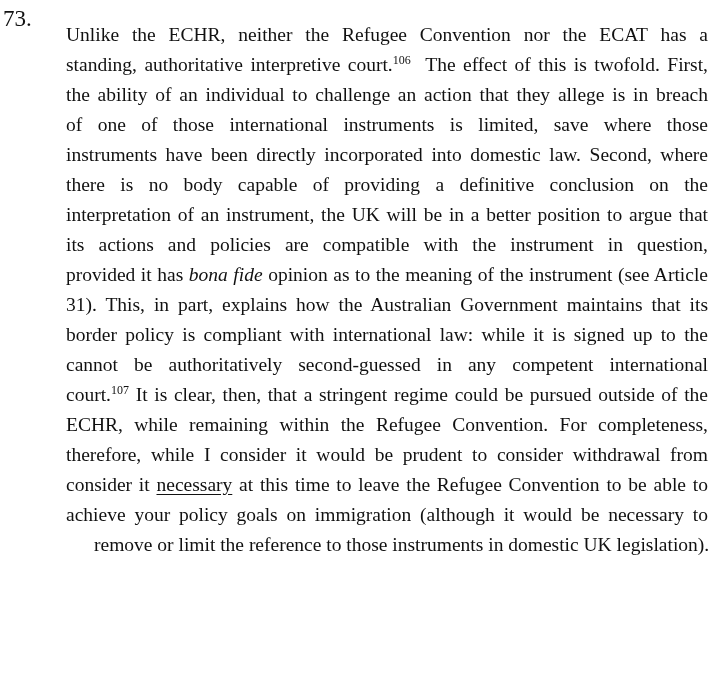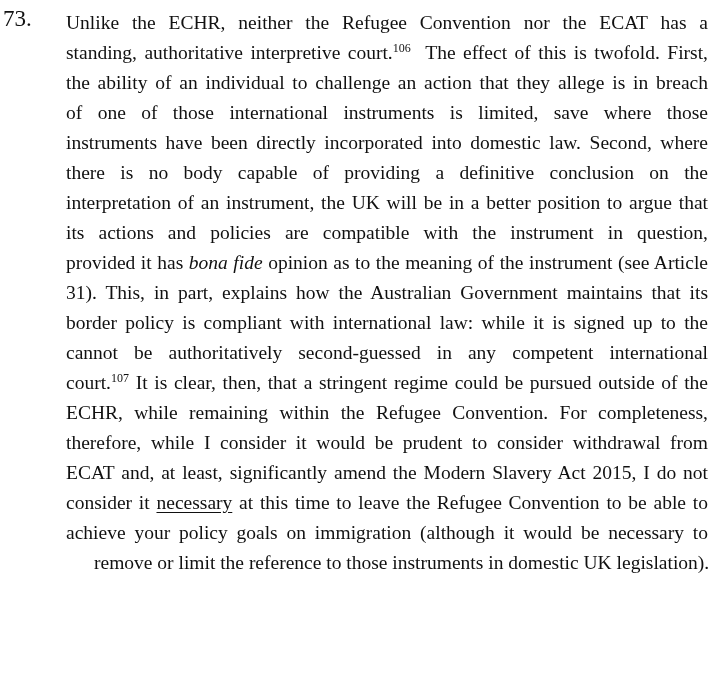--- a/index.html
+++ b/index.html
@@ -1,19 +1,19 @@
 <!DOCTYPE html>
 <html><head>
 <meta charset="utf-8">
 <style>
   html, body { margin:0; padding:0; background:#ffffff; }
   body { width:719px; height:697px; overflow:hidden; position:relative;
          font-family:"Liberation Serif","DejaVu Serif",serif; color:#111; }
   .para-num { position:absolute; left:3px; top:4px; font-size:23px; line-height:30px; }
-  .para { position:absolute; left:66px; top:8px; width:642px; font-size:19.5px; line-height:30px; }
+  .para { position:absolute; left:66px; top:20px; width:642px; font-size:19.5px; line-height:30px; }
   .line { display:block; height:30px; white-space:nowrap; text-align:justify; text-align-last:justify; }
   .line.last { text-align-last:left;margin-left:28px; }
   sup { font-size:12px; line-height:0; vertical-align:7px; }
   .u { text-decoration:underline; text-underline-offset:3px; }
   i { font-style:italic; }
 </style>
 </head>
 <body>
 
 <div class="para-num">73.</div>
@@ -26,17 +26,16 @@
     <span class="line"><span>there is no body capable of providing a definitive conclusion on the</span></span>
     <span class="line"><span>interpretation of an instrument, the UK will be in a better position to argue that</span></span>
     <span class="line"><span>its actions and policies are compatible with the instrument in question,</span></span>
     <span class="line"><span>provided it has </span><i>bona fide</i><span> opinion as to the meaning of the instrument (see Article</span></span>
     <span class="line"><span>31). This, in part, explains how the Australian Government maintains that its</span></span>
     <span class="line"><span>border policy is compliant with international law: while it is signed up to the</span></span>
     <span class="line"><span>cannot be authoritatively second-guessed in any competent international</span></span>
     <span class="line"><span>court.</span><sup>107</sup><span> It is clear, then, that a stringent regime could be pursued outside of the</span></span>
     <span class="line"><span>ECHR, while remaining within the Refugee Convention. For completeness,</span></span>
     <span class="line"><span>therefore, while I consider it would be prudent to consider withdrawal from</span></span>
-    <span class="line"><span>ECAT and, at least, significantly amend the Modern Slavery Act 2015, I do not</span></span>
     <span class="line"><span>consider it </span><span class="u">necessary</span><span> at this time to leave the Refugee Convention to be able to</span></span>
     <span class="line"><span>achieve your policy goals on immigration (although it would be necessary to</span></span>
     <span class="line last"><span>remove or limit the reference to those instruments in domestic UK legislation).</span></span>
   </div>
 
 </body></html>

